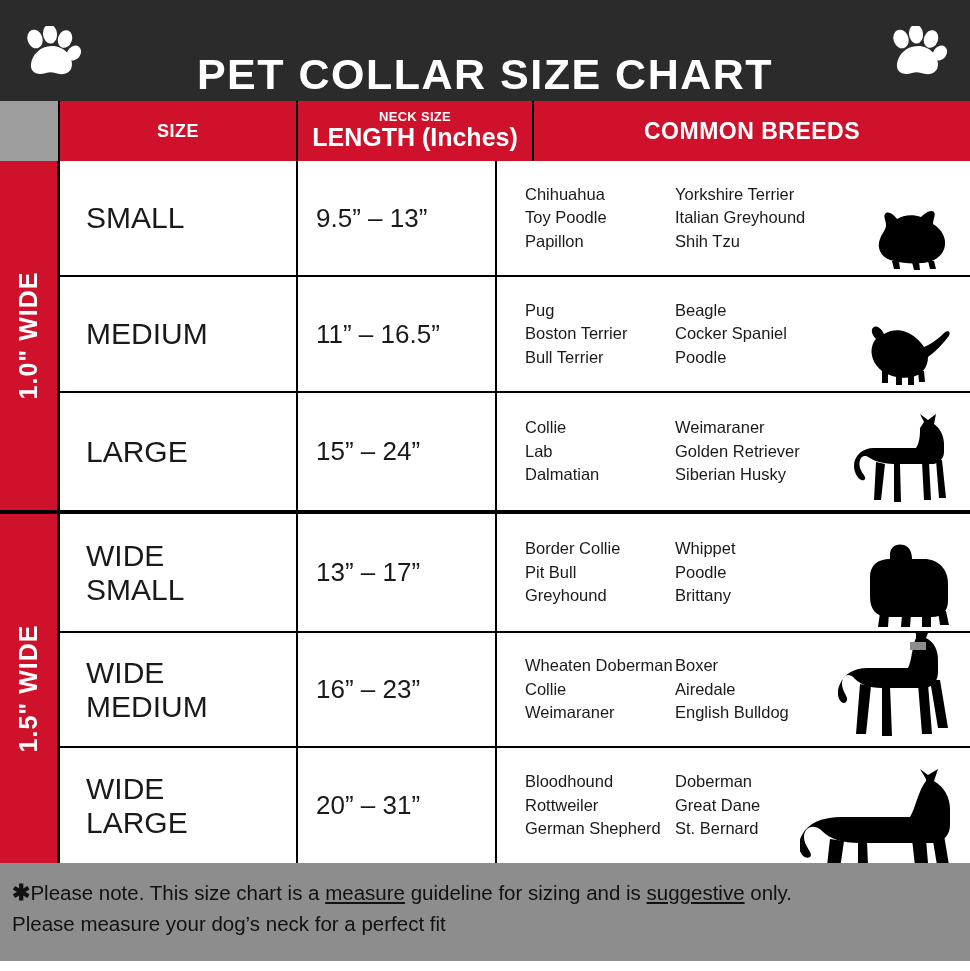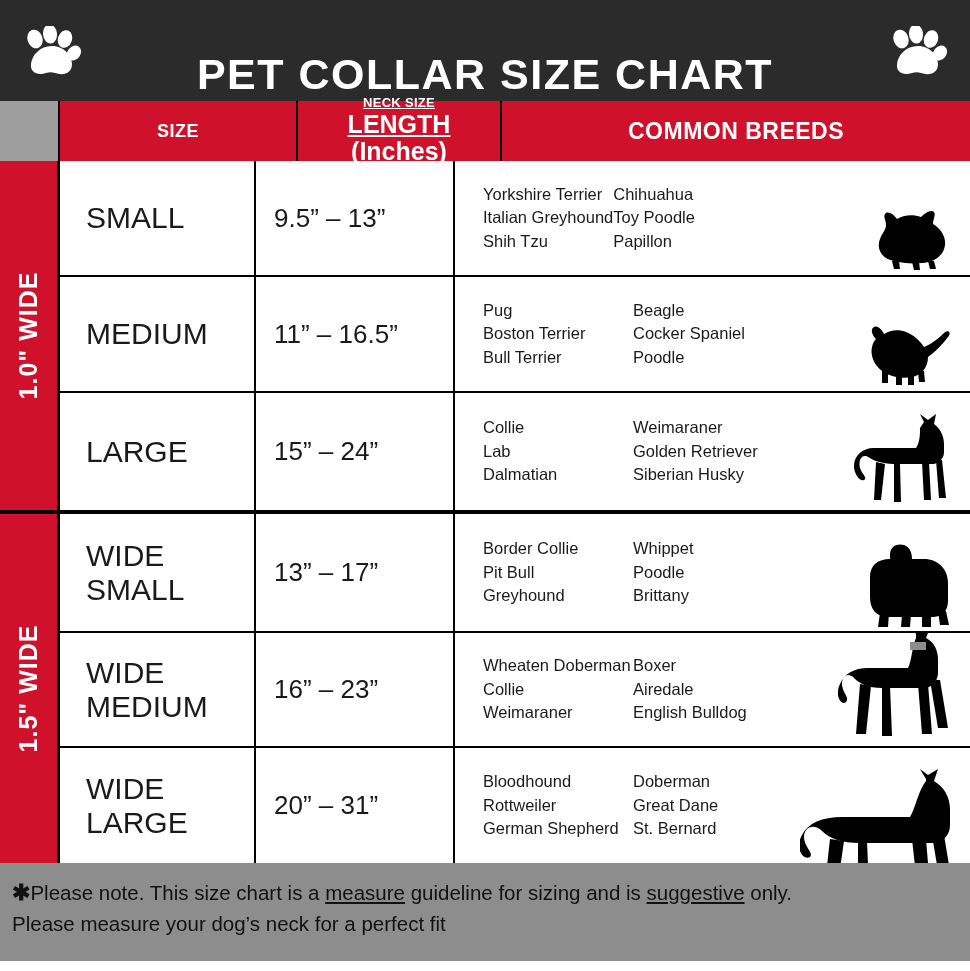--- a/index.html
+++ b/index.html
@@ -64,21 +64,21 @@
     color: #ffffff;
     font-weight: bold;
     display: flex;
     flex-direction: column;
     align-items: center;
     justify-content: center;
     border-right: 2px solid #000000;
     text-align: center;
   }
   .th.size { width: 238px; font-size: 18px; letter-spacing: .5px; }
-  .th.neck { width: 204px; text-decoration: underline; }
+  .th.neck { width: 236px; }
   .th.breeds { flex: 1; font-size: 23px; letter-spacing: .5px; border-right: none; }
   .neck-small { font-size: 13px; font-weight: bold; line-height: 1.1; letter-spacing: .3px; }
   .neck-big { font-size: 25px; font-weight: bold; line-height: 1.1; }
 
   .group {
     display: flex;
     background: #000000;
   }
   .group + .group { border-top: 4px solid #000000; }
   .side-label {
@@ -101,21 +101,21 @@
 
   .row {
     display: flex;
     background: #ffffff;
     border-bottom: 2px solid #000000;
     position: relative;
   }
   .row:last-child { border-bottom: none; }
 
   .cell-size {
-    width: 196px;
+    width: 238px;
     border-right: 2px solid #000000;
     display: flex;
     align-items: center;
     padding-left: 26px;
     font-size: 30px;
     color: #1a1a1a;
     line-height: 1.12;
   }
   .cell-size .sz { display: block; }
   .cell-len {
@@ -214,26 +214,26 @@
         <span>1.0" WIDE</span>
       </div>
       <div class="rows">
 
         <div class="row h-small">
           <div class="cell-size">
             <span class="sz">SMALL</span>
           </div>
           <div class="cell-len">9.5” – 13”</div>
           <div class="cell-breeds">
+            <div class="breed-col first" style="white-space:pre-line">Chihuahua
+Toy Poodle
+Papillon</div>
             <div class="breed-col" style="white-space:pre-line">Yorkshire Terrier
 Italian Greyhound
 Shih Tzu</div>
-            <div class="breed-col first" style="white-space:pre-line">Chihuahua
-Toy Poodle
-Papillon</div>
             <div class="dog">
               <svg width="86" height="70" viewBox="0 0 86 70">
                 <path fill="#000" d="M22 58 C10 56 4 46 8 36 C10 30 14 27 14 22 C14 17 11 14 13 11 C16 7 22 12 25 16 C31 12 41 11 49 14 C53 10 59 6 62 9 C64 12 61 16 61 21 C68 25 74 33 73 42 C72 52 63 59 50 60 C40 61 30 60 22 58 Z"></path>
                 <path fill="#000" d="M20 58 L22 66 L28 66 L27 58 Z M40 59 L42 67 L48 67 L47 59 Z M56 58 L58 66 L64 66 L62 58 Z"></path>
               </svg>
             </div>
           </div>
         </div>
 
         <div class="row h-medium">

